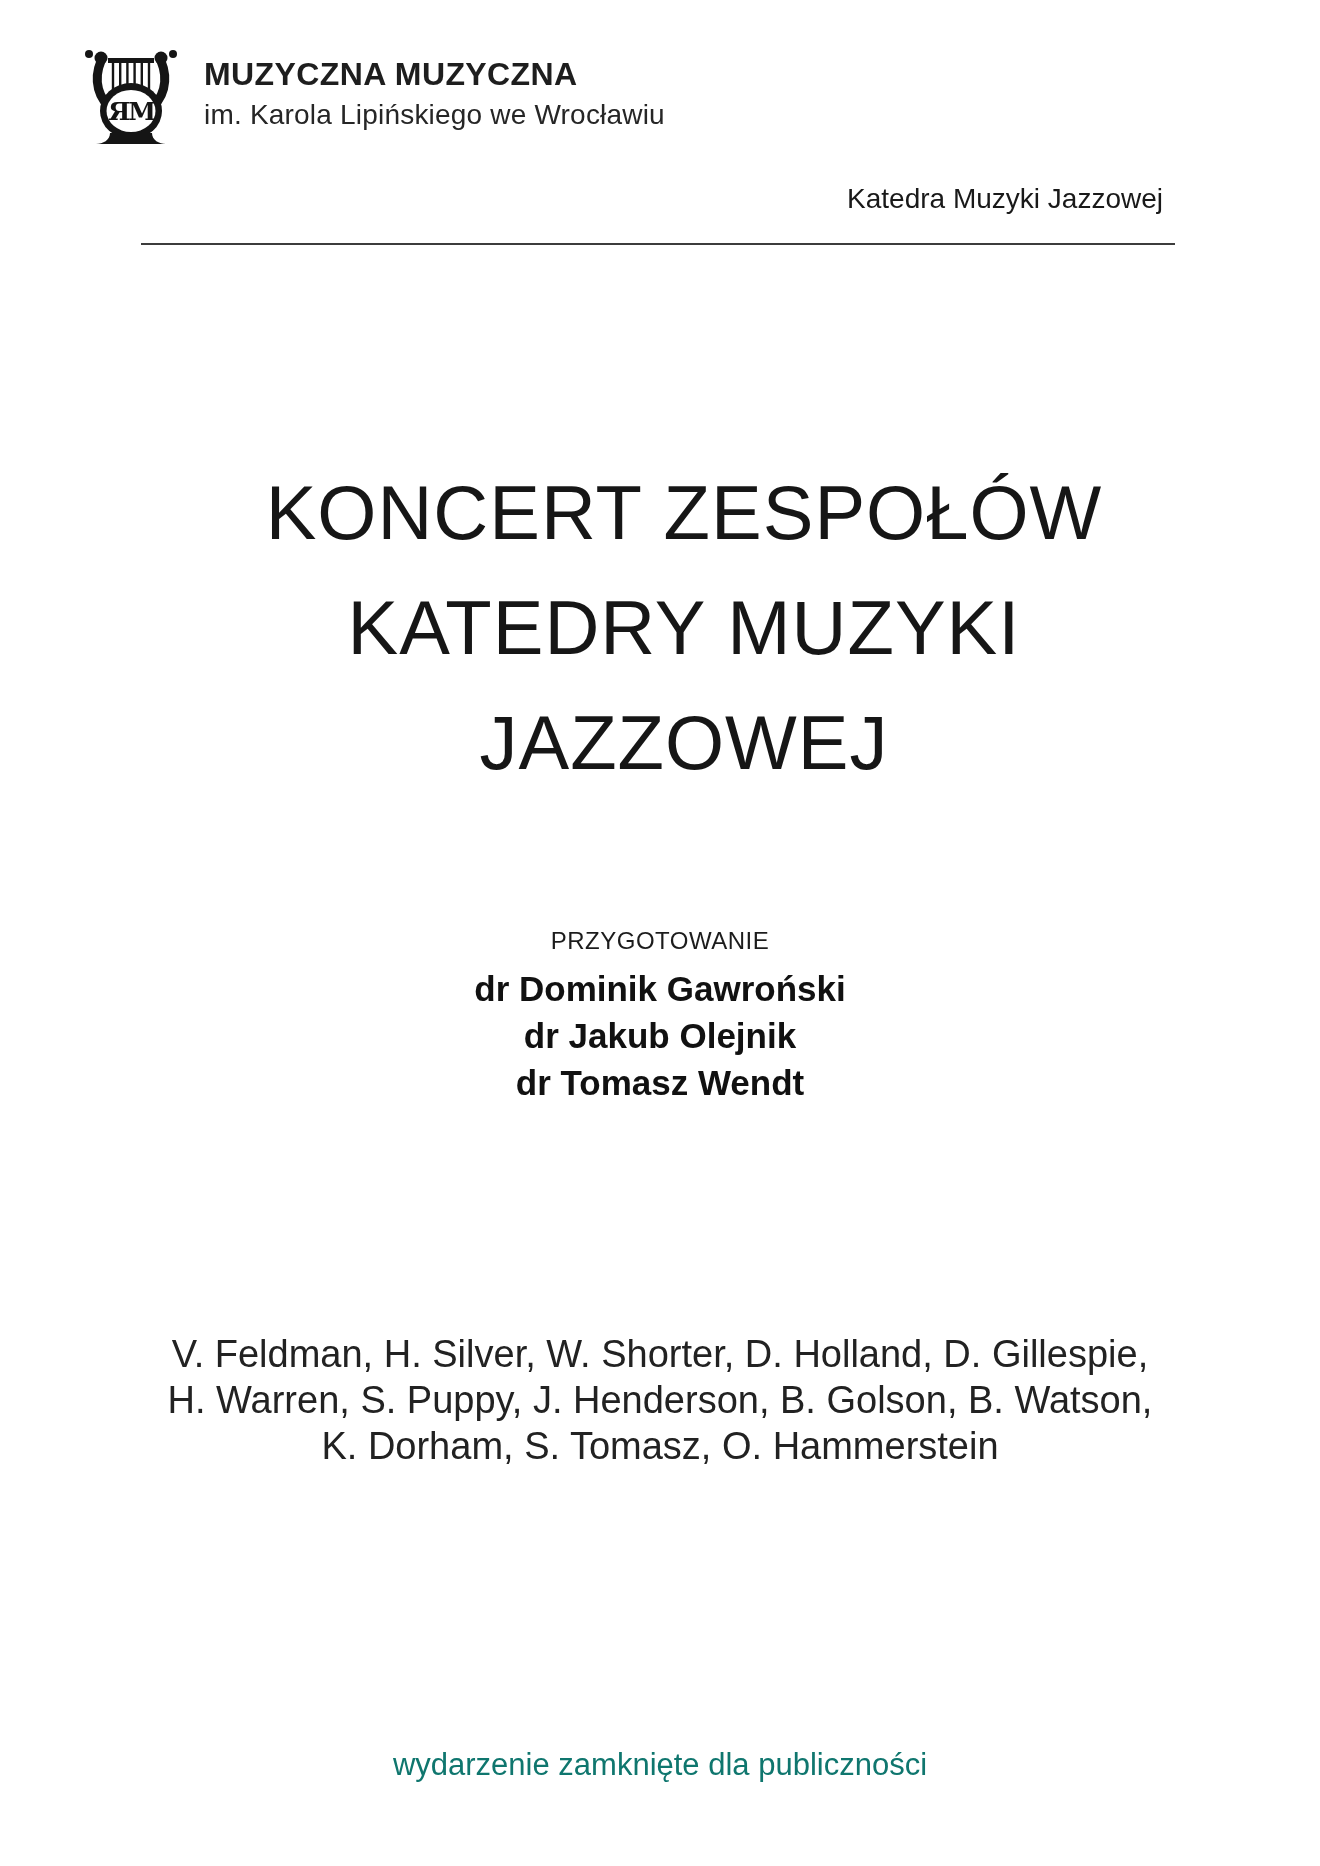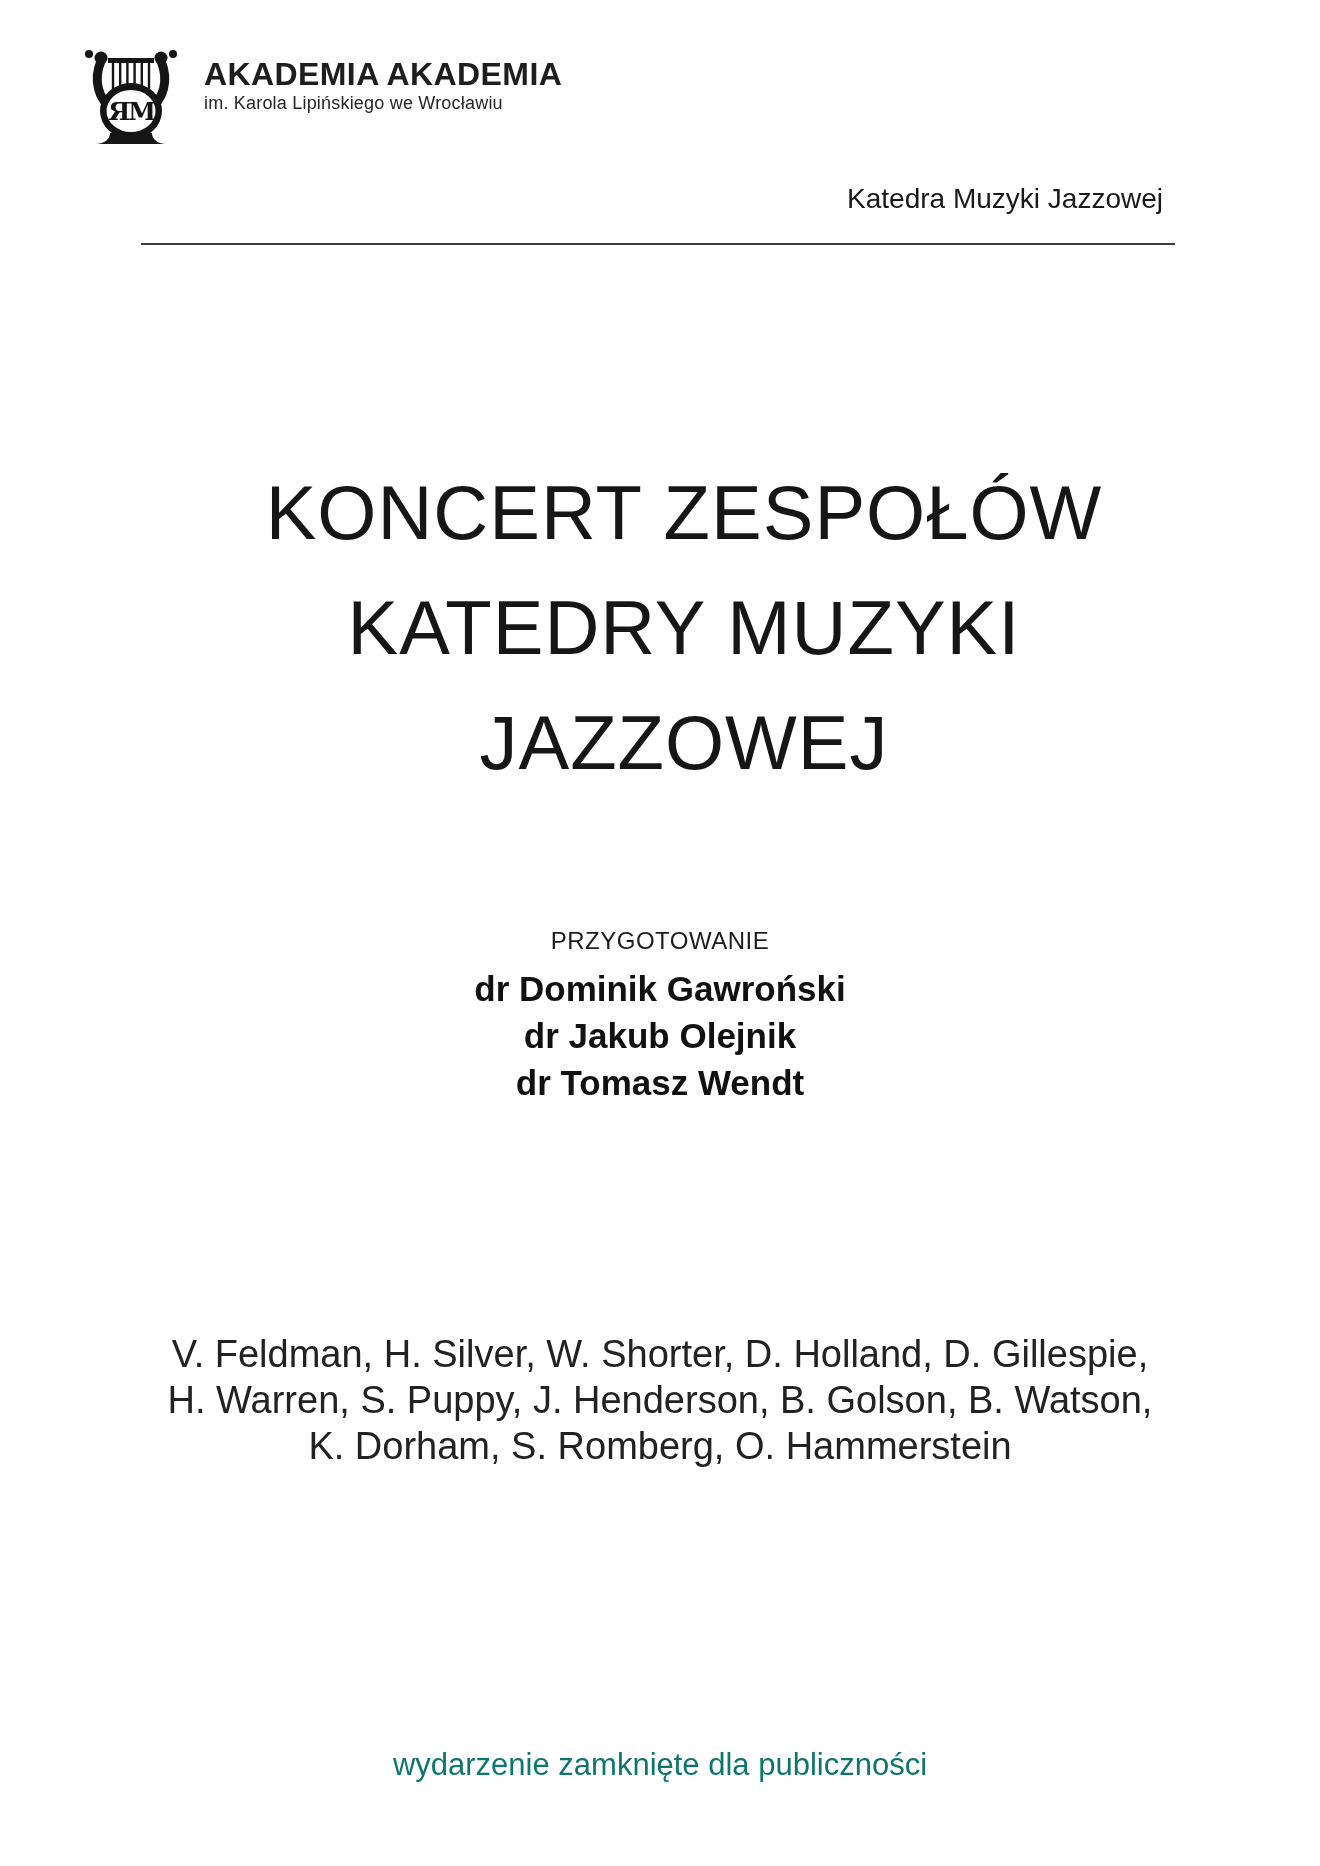--- a/index.html
+++ b/index.html
@@ -12,21 +12,21 @@
     font-family:"Liberation Sans", sans-serif;
     color:#1b1b1b;
     overflow:hidden;
   }
 
   
   .logo-row { position:absolute; top:44px; left:75px; display:flex; align-items:flex-start; gap:17px; }
   .logo-mark svg { width:112px; height:100px; display:block; }
   .logo-text { padding-top:13px; }
   .logo-name { font-size:32px; font-weight:600; letter-spacing:0.4px; color:#1e1e1e; line-height:1.08; }
-  .logo-sub  { font-size:18px; font-weight:400; color:#262626; margin-top:1px; letter-spacing:0.2px; }
+  .logo-sub  { font-size:28px; font-weight:400; color:#262626; margin-top:7px; letter-spacing:0.2px; }
 
   
   .department { position:absolute; top:183px; right:157px; font-size:28px; color:#191919; }
   .rule { position:absolute; top:243px; left:141px; width:1034px; height:2px; background:#3c3c3c; }
 
   
   .info-row {
     position:absolute; top:264px; left:152px; width:1016px;
     display:flex; justify-content:space-between;
     font-size:30px; line-height:46px; color:#141414;
@@ -83,21 +83,21 @@
         <circle cx="97" cy="10" r="4" fill="#151515"></circle>
 
         <ellipse cx="55" cy="67" rx="31" ry="28" fill="#151515"></ellipse>
         <path d="M34,89 C34,96 27,100 20,100 L90,100 C83,100 76,96 76,89 Z" fill="#151515"></path>
 
         <ellipse cx="55" cy="67" rx="24.5" ry="21" fill="#ffffff"></ellipse>
         <text x="55" y="76" text-anchor="middle" font-family="DejaVu Serif, serif" font-size="25" font-weight="bold" letter-spacing="-2" fill="#151515">ЯM</text>
       </svg>
     </div>
     <div class="logo-text">
-      <div class="logo-name">AKADEMIA AKADEMIA</div>
+      <div class="logo-name">MUZYCZNA MUZYCZNA</div>
       <div class="logo-sub">im. Karola Lipińskiego we Wrocławiu</div>
     </div>
   </div>
 
   <div class="department">Katedra Muzyki Jazzowej</div>
   <div class="rule"></div>
 
 
   <div class="title">
     <div>KONCERT ZESPOŁÓW</div>
@@ -111,19 +111,19 @@
       <div>dr Dominik Gawroński</div>
       <div>dr Jakub Olejnik</div>
       <div>dr Tomasz Wendt</div>
     </div>
   </div>
 
   <div class="section program">
     <div class="program-names">
       <div class="line">V. Feldman, H. Silver, W. Shorter, D. Holland, D. Gillespie,</div>
       <div class="line">H. Warren, S. Puppy, J. Henderson, B. Golson, B. Watson,</div>
-      <div class="line">K. Dorham, S. Romberg, O. Hammerstein</div>
+      <div class="line">K. Dorham, S. Tomasz, O. Hammerstein</div>
     </div>
   </div>
 
   <div class="footer-note" style="color: #0f766e;">wydarzenie zamknięte dla publiczności</div>
 
 </div>
 
 </body></html>

